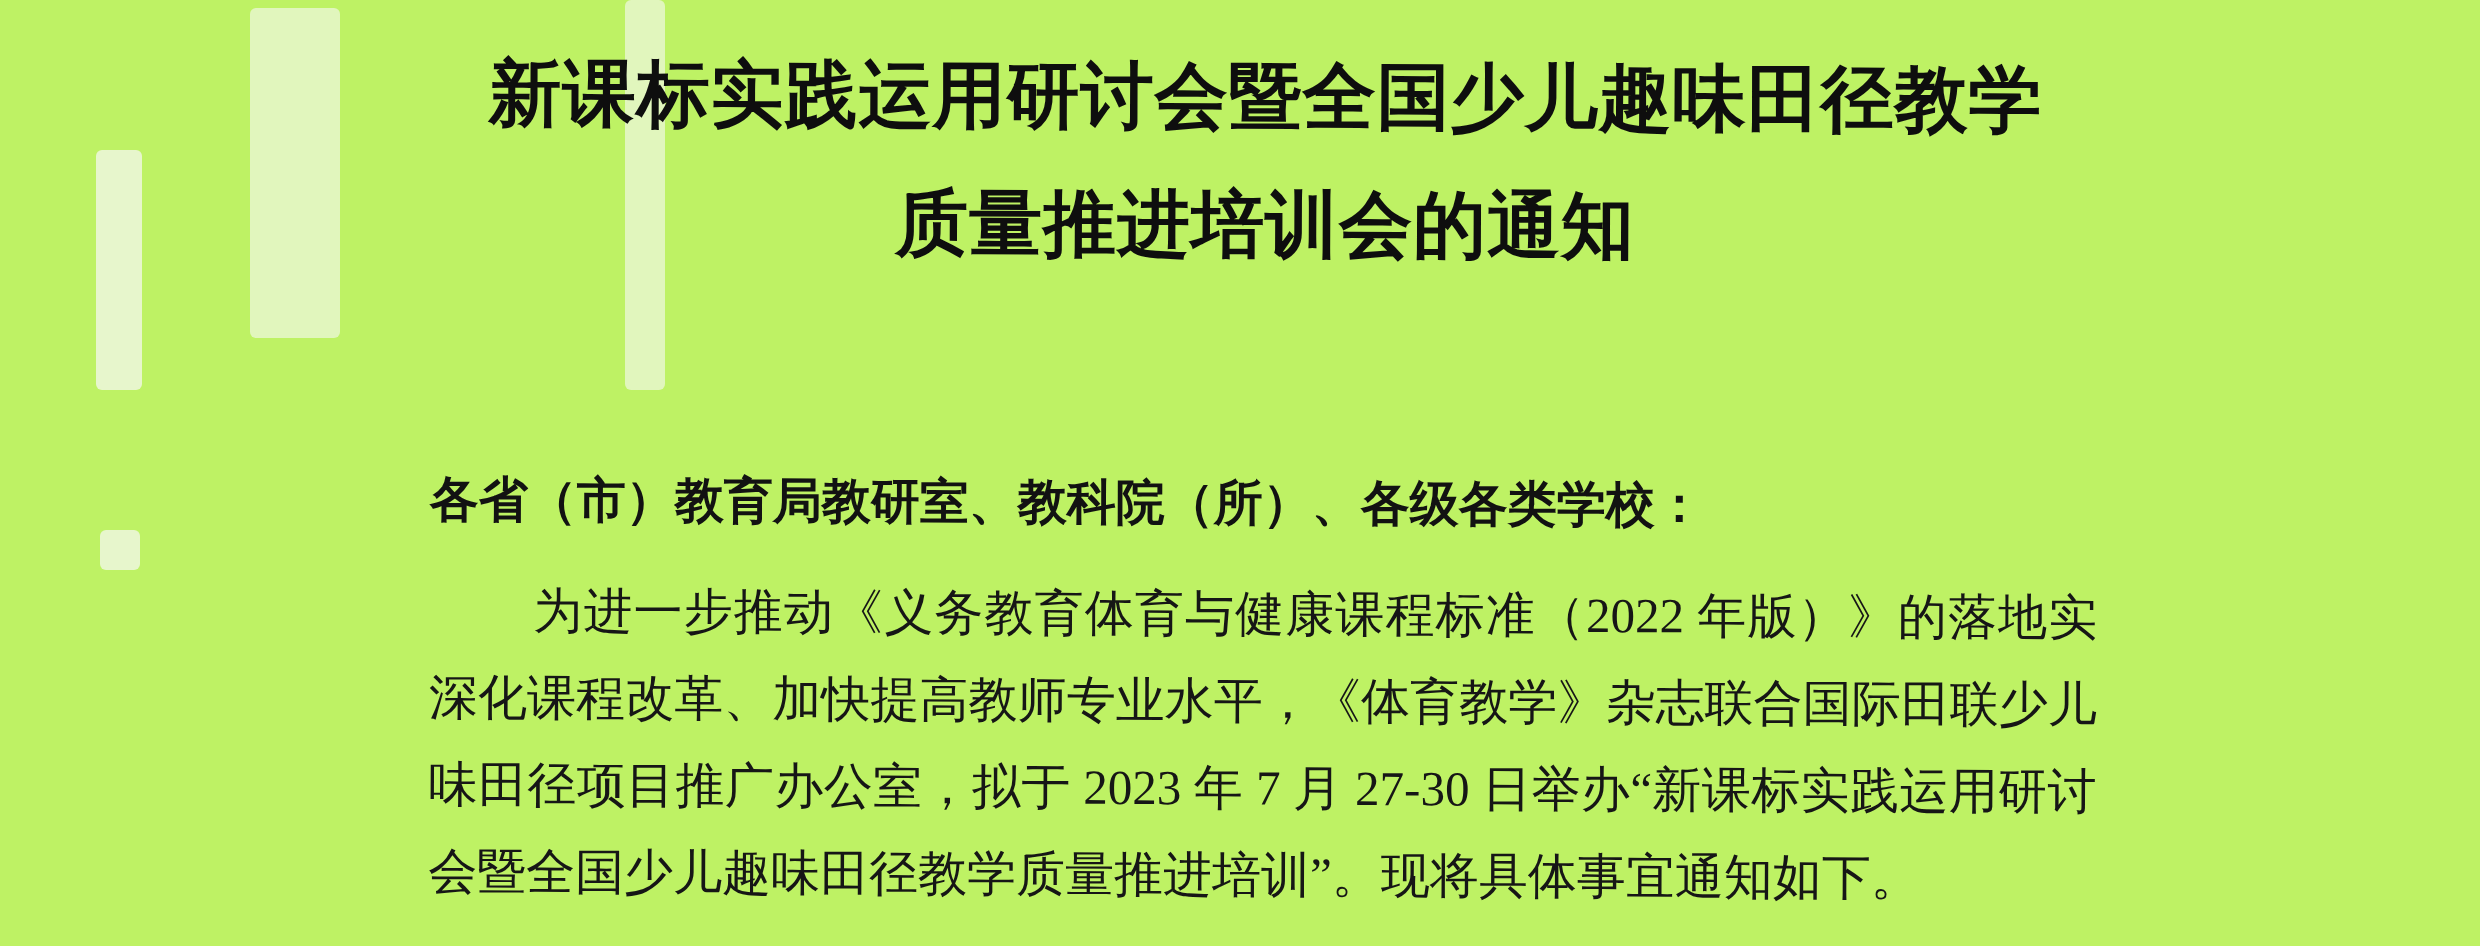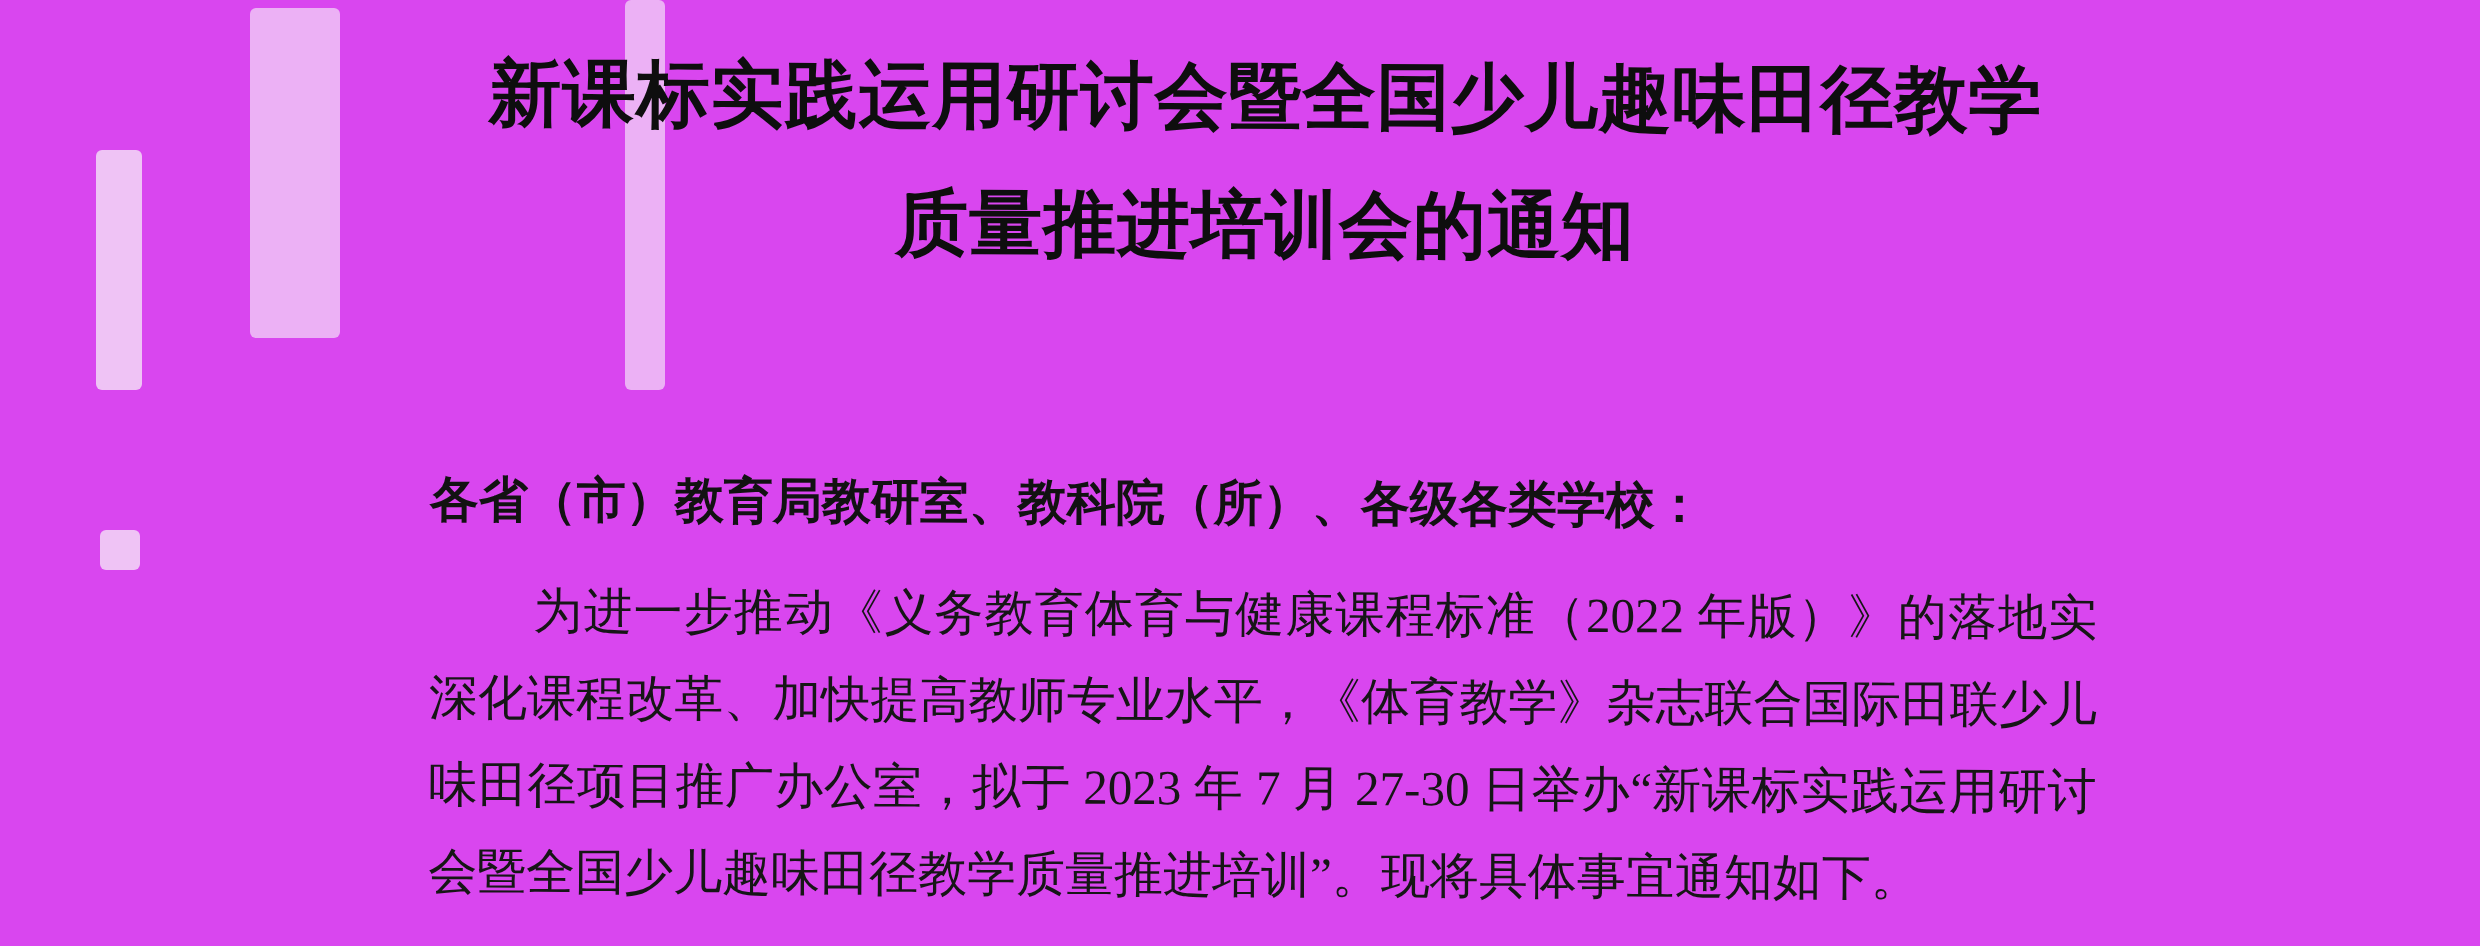--- a/index.html
+++ b/index.html
@@ -5,21 +5,21 @@
   * { margin: 0; padding: 0; box-sizing: border-box; }
   html, body {
     width: 2480px; height: 946px;
     background: #ffffff;
     overflow: hidden;
     font-family: "Liberation Serif", "DejaVu Serif", serif;
   }
   .page {
     position: relative;
     width: 2480px; height: 946px;
-    background: #d946ef;
+    background: #bef264;
     color: #141414;
   }
   
   .scan-artifact {
     position: absolute;
     background: #f8f8f8;
     border-radius: 6px;
   }
   .spot-a { left: 96px;  top: 150px; width: 46px; height: 240px; opacity: .7; }
   .spot-b { left: 250px; top: 8px;   width: 90px; height: 330px; opacity: .6; }

